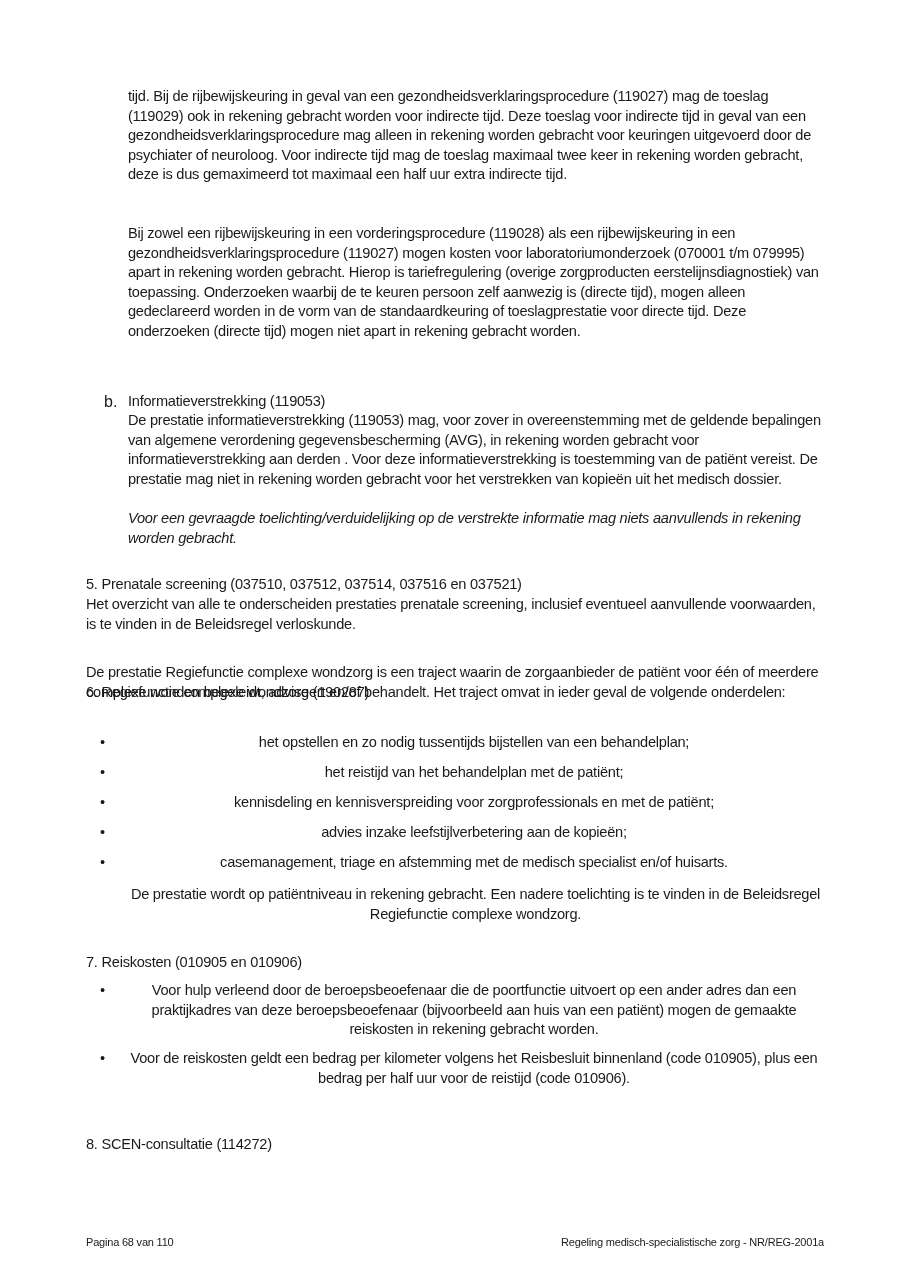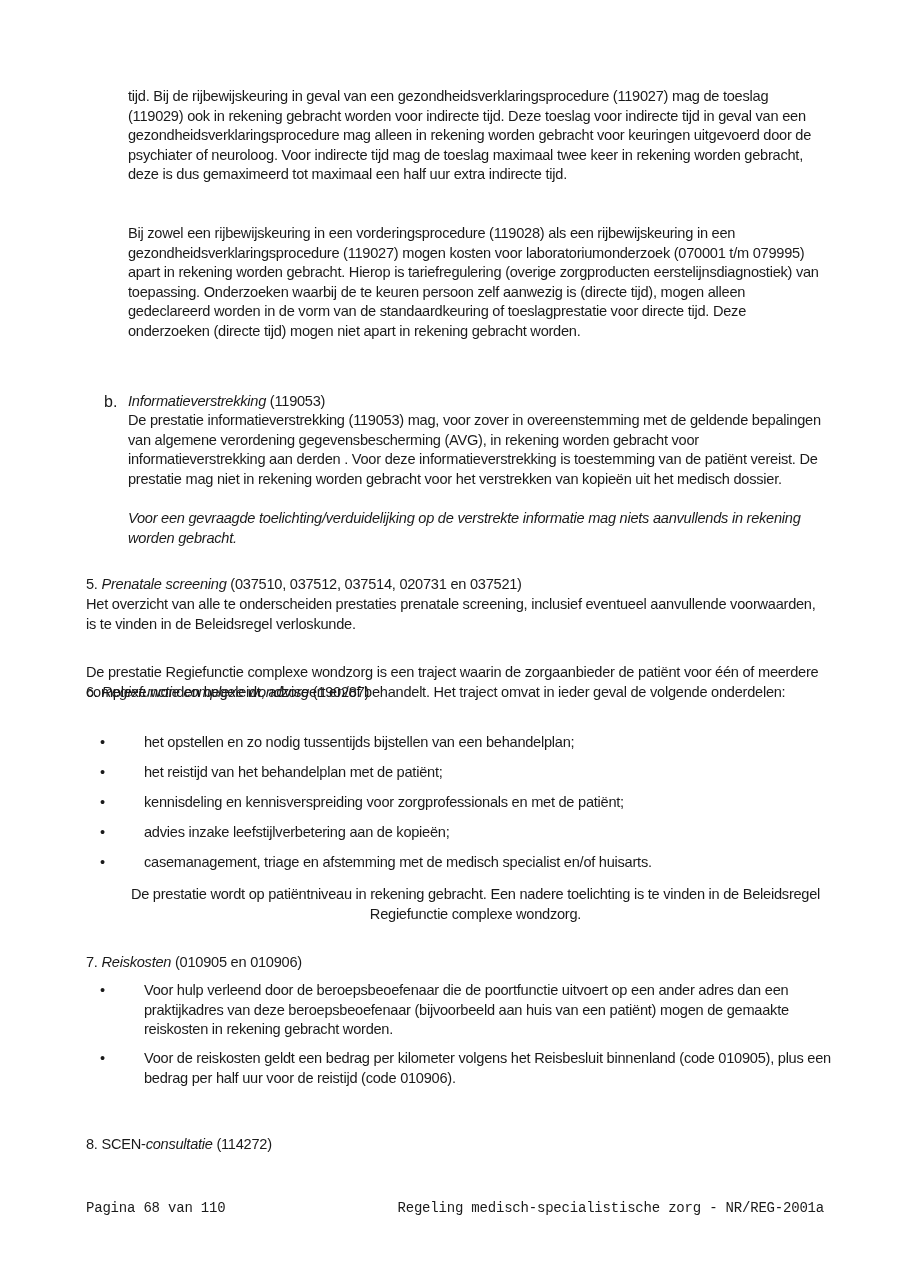--- a/index.html
+++ b/index.html
@@ -1,40 +1,40 @@
 <!DOCTYPE html>
 <html><head>
 <meta charset="utf-8">
 <style>
   html, body { margin: 0; padding: 0; background: #ffffff; }
   body { width: 900px; height: 1273px; position: relative; overflow: hidden;
          font-family: "Liberation Sans", sans-serif; color: #1a1a1a; font-size: 14.6px; }
   .p { position: absolute; line-height: 19.6px; margin: 0; letter-spacing: -0.25px; }
   .ind { left: 128px; width: 695px; }
   .full { left: 86px; width: 740px; }
-  .it { font-style: italic; }
+  .it { }
   .marker-b { position: absolute; left: 104px; top: 393px; font-size: 16px; }
   .bullet-row { position: absolute; left: 100px; width: 720px; line-height: 19.6px; letter-spacing: -0.25px; }
   .bullet-row .dot { position: absolute; left: 0; top: 0; width: 12px; }
-  .bullet-row .txt { position: absolute; left: 44px; width: 692px; }
-  .footer { position: absolute; top: 1200px; font-size: 14px; letter-spacing: -0.2px; font-family: Liberation Mono, monospace; }
+  .bullet-row .txt { position: absolute; left: 28px; width: 692px; text-align: center; }
+  .footer { position: absolute; top: 1236px; font-size: 11px; letter-spacing: -0.2px; }
 </style>
 </head>
 <body>
 
 <p class="p ind" style="top:87px;">tijd. Bij de rijbewijskeuring in geval van een gezondheidsverklaringsprocedure (119027) mag de toeslag (119029) ook in rekening gebracht worden voor indirecte tijd. Deze toeslag voor indirecte tijd in geval van een gezondheidsverklaringsprocedure mag alleen in rekening worden gebracht voor keuringen uitgevoerd door de psychiater of neuroloog. Voor indirecte tijd mag de toeslag maximaal twee keer in rekening worden gebracht, deze is dus gemaximeerd tot maximaal een half uur extra indirecte tijd.</p>
 
 <p class="p ind" style="top:224px;">Bij zowel een rijbewijskeuring in een vorderingsprocedure (119028) als een rijbewijskeuring in een gezondheidsverklaringsprocedure (119027) mogen kosten voor laboratoriumonderzoek (070001 t/m 079995) apart in rekening worden gebracht. Hierop is tariefregulering (overige zorgproducten eerstelijnsdiagnostiek) van toepassing. Onderzoeken waarbij de te keuren persoon zelf aanwezig is (directe tijd), mogen alleen gedeclareerd worden in de vorm van de standaardkeuring of toeslagprestatie voor directe tijd. Deze onderzoeken (directe tijd) mogen niet apart in rekening gebracht worden.</p>
 
 <span class="marker-b">b.</span>
 <p class="p ind" style="top:392px;"><span class="it">Informatieverstrekking</span><span> (119053)</span></p>
 <p class="p ind" style="top:411px;">De prestatie informatieverstrekking (119053) mag, voor zover in overeenstemming met de geldende bepalingen van algemene verordening gegevensbescherming (AVG), in rekening worden gebracht voor informatieverstrekking aan derden . Voor deze informatieverstrekking is toestemming van de patiënt vereist. De prestatie mag niet in rekening worden gebracht voor het verstrekken van kopieën uit het medisch dossier.</p>
 <p class="p ind" style="top:509px;font-style:italic;">Voor een gevraagde toelichting/verduidelijking op de verstrekte informatie mag niets aanvullends in rekening worden gebracht.</p>
 
-<p class="p full" style="top:575px;"><span>5. </span><span class="it">Prenatale screening</span><span> (037510, 037512, 037514, 020731 en 037521)</span></p>
+<p class="p full" style="top:575px;"><span>5. </span><span class="it">Prenatale screening</span><span> (037510, 037512, 037514, 037516 en 037521)</span></p>
 <p class="p full" style="top:595px;">Het overzicht van alle te onderscheiden prestaties prenatale screening, inclusief eventueel aanvullende voorwaarden, is te vinden in de Beleidsregel verloskunde.</p>
 
 <p class="p full" style="top:643px;margin-top:40px;"><span>6. </span><span class="it">Regiefunctie complexe wondzorg</span><span> (190287)</span></p>
 <p class="p full" style="top:663px;">De prestatie Regiefunctie complexe wondzorg is een traject waarin de zorgaanbieder de patiënt voor één of meerdere complexe wonden begeleidt, adviseert en/of behandelt. Het traject omvat in ieder geval de volgende onderdelen:</p>
 
 <div class="bullet-row" style="top:733px;">
     <span class="dot">•</span>
     <span class="txt">het opstellen en zo nodig tussentijds bijstellen van een behandelplan;</span>
   </div>
 <div class="bullet-row" style="top:763px;">

